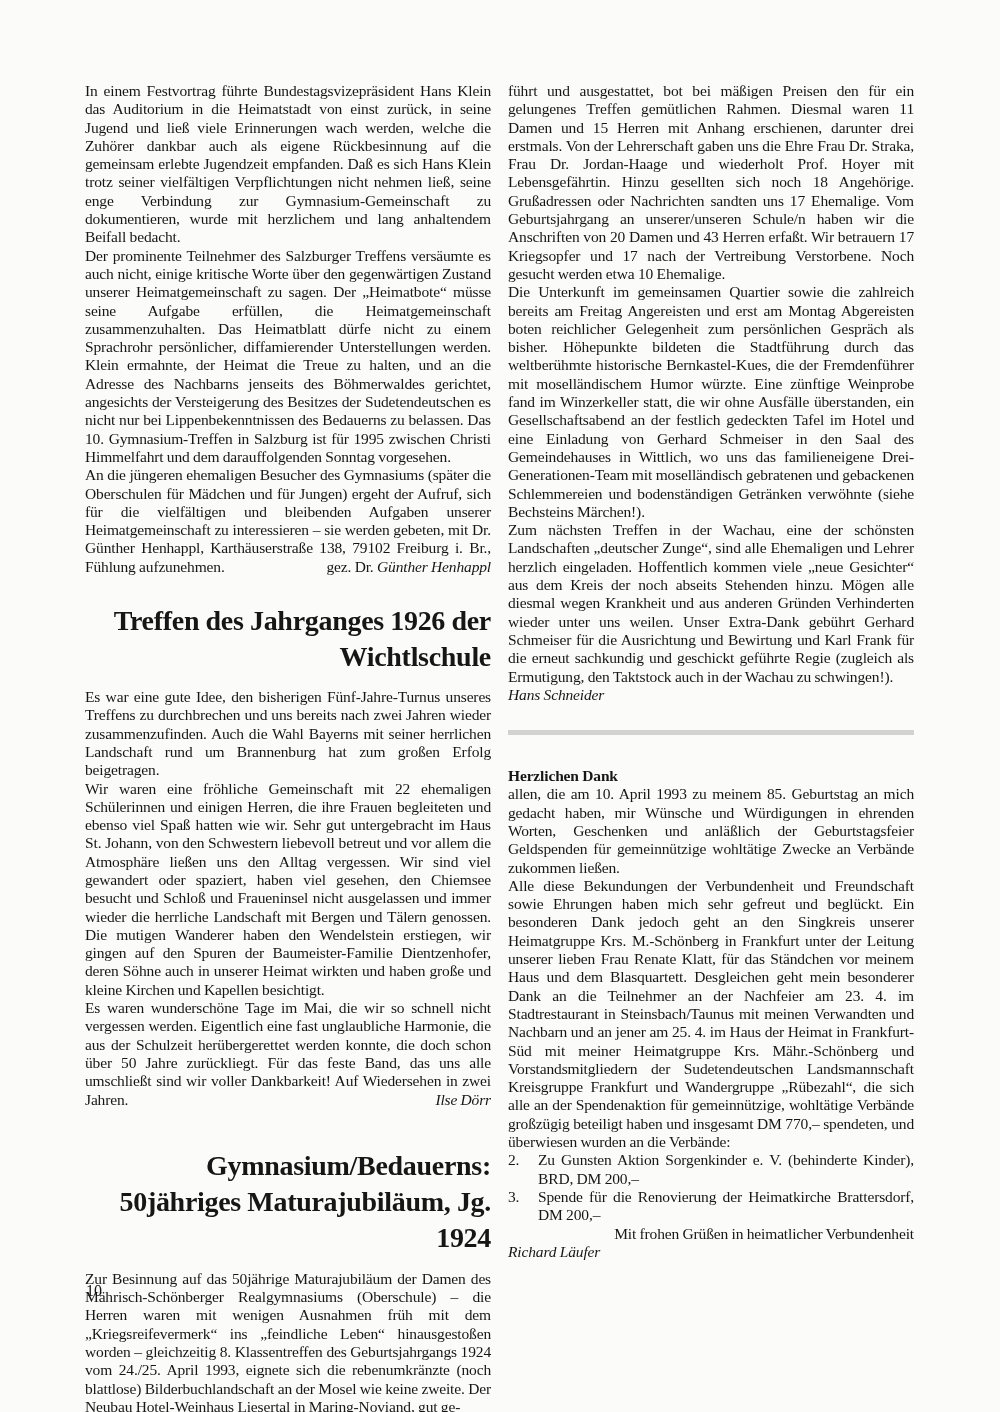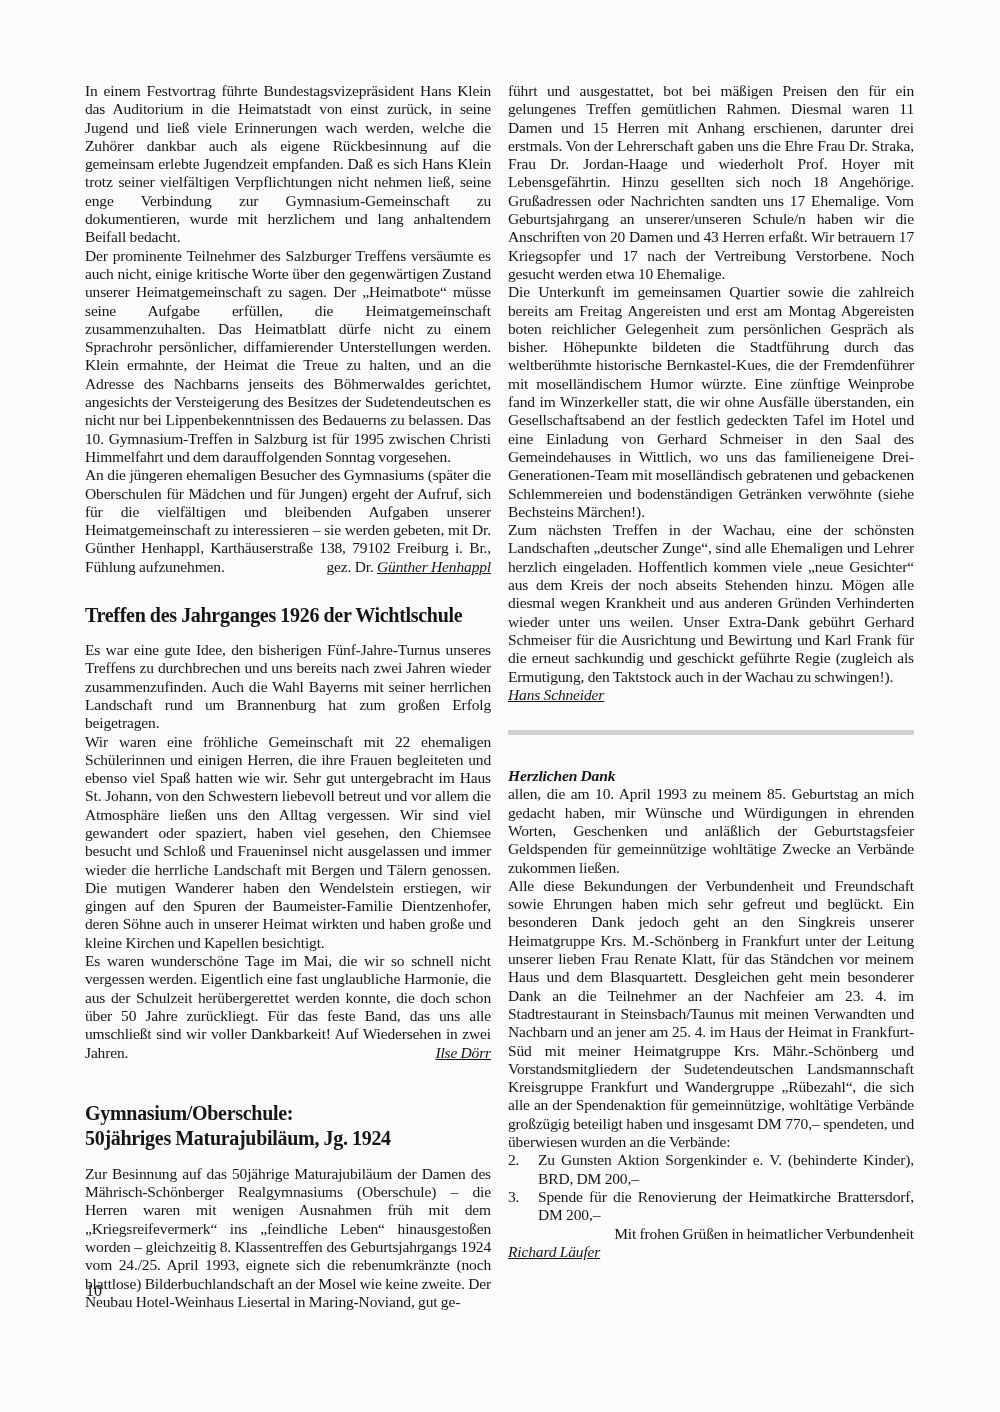--- a/index.html
+++ b/index.html
@@ -18,37 +18,37 @@
     width:406px;
     font-size:15.5px;
     line-height:18.3px;
     text-align:justify;
     letter-spacing:-0.15px;
     word-spacing:-0.3px;
   }
   p { margin:0; }
   .h-center {
     font-weight:bold;
-    text-align:left;
-    font-size:20px;
-    line-height:25px;
+    text-align:right;
+    font-size:28px;
+    line-height:36px;
     letter-spacing:-0.3px;
     margin:0;
   }
   .h-wichtl { margin-top:27px; margin-bottom:13px; }
   .h-gym    { margin-top:39px; margin-bottom:14px; }
   .sig-inline { float:right; padding-left:14px; }
-  .sig-name { font-style:italic;text-decoration:underline; }
+  .sig-name { font-style:italic; }
   .sig-line { text-align:left; }
   .sep-bar {
     height:5px;
     background:#d2d2d0;
     margin:26px 0 32px 0;
   }
-  .run-in-heading { font-weight:bold;font-style:italic; }
+  .run-in-heading { font-weight:bold; }
   .list-item { padding-left:30px; }
   .list-num { display:inline-block; width:30px; margin-left:-30px; }
   .closing-line { text-align:right; }
   .footer-page-num {
     position:absolute; left:86px; top:1282px;
     font-size:16px; letter-spacing:0;
   }
 </style>
 </head>
 <body>
@@ -70,21 +70,21 @@
       <h2 class="h-center h-wichtl">Treffen des Jahrganges 1926 der Wichtlschule</h2>
 
       <p>Es war eine gute Idee, den bisherigen Fünf-Jahre-Turnus unseres Treffens zu durchbrechen und uns bereits nach zwei Jahren wieder zusammenzufinden. Auch die Wahl Bayerns mit seiner herrlichen Landschaft rund um Brannenburg hat zum großen Erfolg beigetragen.</p>
       <p>Wir waren eine fröhliche Gemeinschaft mit 22 ehemaligen Schülerinnen und einigen Herren, die ihre Frauen begleiteten und ebenso viel Spaß hatten wie wir. Sehr gut untergebracht im Haus St. Johann, von den Schwestern liebevoll betreut und vor allem die Atmosphäre ließen uns den Alltag vergessen. Wir sind viel gewandert oder spaziert, haben viel gesehen, den Chiemsee besucht und Schloß und Fraueninsel nicht ausgelassen und immer wieder die herrliche Landschaft mit Bergen und Tälern genossen. Die mutigen Wanderer haben den Wendelstein erstiegen, wir gingen auf den Spuren der Baumeister-Familie Dientzenhofer, deren Söhne auch in unserer Heimat wirkten und haben große und kleine Kirchen und Kapellen besichtigt.</p>
       <p>
         <span>Es waren wunderschöne Tage im Mai, die wir so schnell nicht vergessen werden. Eigentlich eine fast unglaubliche Harmonie, die aus der Schulzeit herübergerettet werden konnte, die doch schon über 50 Jahre zurückliegt. Für das feste Band, das uns alle umschließt sind wir voller Dankbarkeit! Auf Wiedersehen in zwei Jahren.</span>
         <span class="sig-inline sig-name">Ilse Dörr</span>
       </p>
 
       <h2 class="h-center h-gym">
-        <div>Gymnasium/Oberschule:</div>
+        <div>Gymnasium/Bedauerns:</div>
         <div>50jähriges Maturajubiläum, Jg. 1924</div>
       </h2>
 
       <p>Zur Besinnung auf das 50jährige Maturajubiläum der Damen des Mährisch-Schönberger Realgymnasiums (Oberschule) – die Herren waren mit wenigen Ausnahmen früh mit dem „Kriegsreifevermerk“ ins „feindliche Leben“ hinausgestoßen worden – gleichzeitig 8. Klassentreffen des Geburtsjahrgangs 1924 vom 24./25. April 1993, eignete sich die rebenumkränzte (noch blattlose) Bilderbuchlandschaft an der Mosel wie keine zweite. Der Neubau Hotel-Weinhaus Liesertal in Maring-Noviand, gut ge-</p>
     </div>
 
     <div class="col">
       <p>führt und ausgestattet, bot bei mäßigen Preisen den für ein gelungenes Treffen gemütlichen Rahmen. Diesmal waren 11 Damen und 15 Herren mit Anhang erschienen, darunter drei erstmals. Von der Lehrerschaft gaben uns die Ehre Frau Dr. Straka, Frau Dr. Jordan-Haage und wiederholt Prof. Hoyer mit Lebensgefährtin. Hinzu gesellten sich noch 18 Angehörige. Grußadressen oder Nachrichten sandten uns 17 Ehemalige. Vom Geburtsjahrgang an unserer/unseren Schule/n haben wir die Anschriften von 20 Damen und 43 Herren erfaßt. Wir betrauern 17 Kriegsopfer und 17 nach der Vertreibung Verstorbene. Noch gesucht werden etwa 10 Ehemalige.</p>
       <p>Die Unterkunft im gemeinsamen Quartier sowie die zahlreich bereits am Freitag Angereisten und erst am Montag Abgereisten boten reichlicher Gelegenheit zum persönlichen Gespräch als bisher. Höhepunkte bildeten die Stadtführung durch das weltberühmte historische Bernkastel-Kues, die der Fremdenführer mit moselländischem Humor würzte. Eine zünftige Weinprobe fand im Winzerkeller statt, die wir ohne Ausfälle überstanden, ein Gesellschaftsabend an der festlich gedeckten Tafel im Hotel und eine Einladung von Gerhard Schmeiser in den Saal des Gemeindehauses in Wittlich, wo uns das familieneigene Drei-Generationen-Team mit moselländisch gebratenen und gebackenen Schlemmereien und bodenständigen Getränken verwöhnte (siehe Bechsteins Märchen!).</p>
       <p>Zum nächsten Treffen in der Wachau, eine der schönsten Landschaften „deutscher Zunge“, sind alle Ehemaligen und Lehrer herzlich eingeladen. Hoffentlich kommen viele „neue Gesichter“ aus dem Kreis der noch abseits Stehenden hinzu. Mögen alle diesmal wegen Krankheit und aus anderen Gründen Verhinderten wieder unter uns weilen. Unser Extra-Dank gebührt Gerhard Schmeiser für die Ausrichtung und Bewirtung und Karl Frank für die erneut sachkundig und geschickt geführte Regie (zugleich als Ermutigung, den Taktstock auch in der Wachau zu schwingen!).</p>

